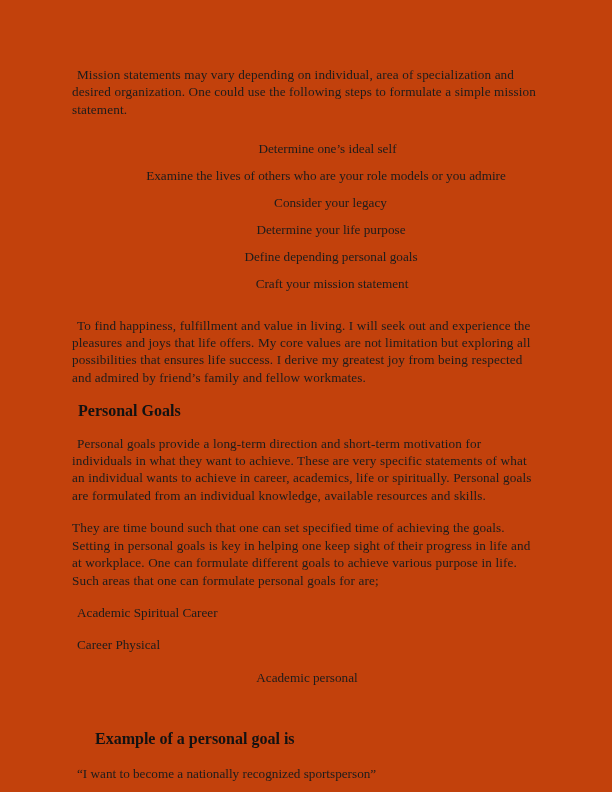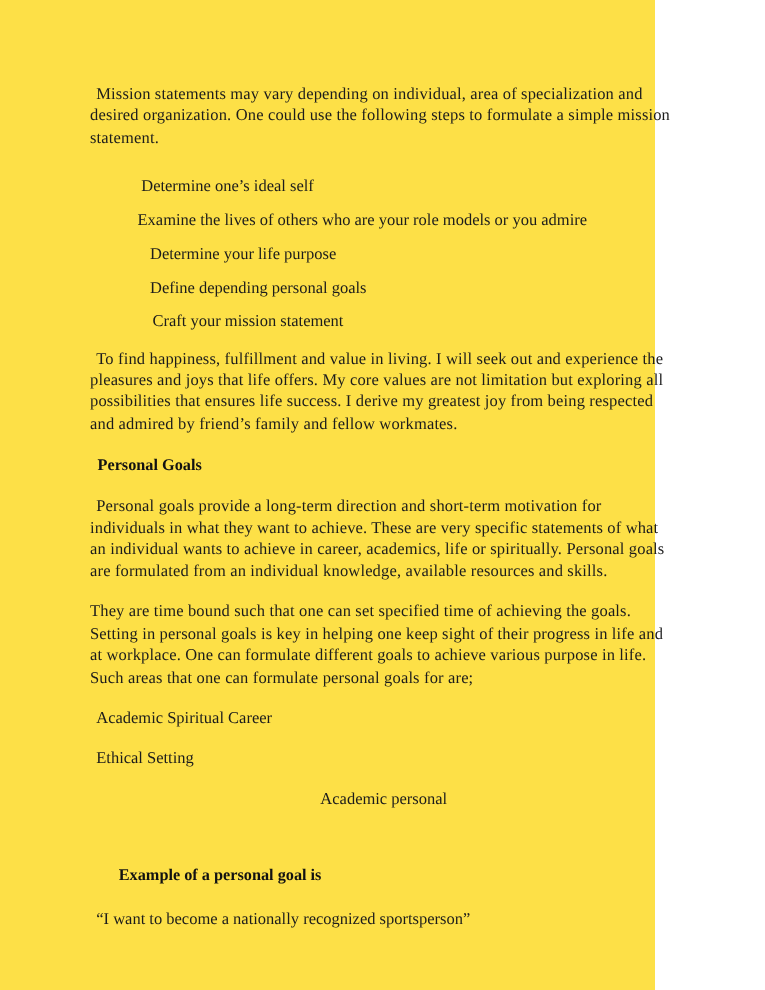--- a/index.html
+++ b/index.html
@@ -12,24 +12,24 @@
     width: 612px;
     height: 792px;
     overflow: hidden;
     font-family: "Liberation Serif", "DejaVu Serif", serif;
     color: #1a1a1a;
     -webkit-font-smoothing: antialiased;
   }
 
   .page {
     position: relative;
-    width: 524px;
+    width: 612px;
     height: 792px;
     box-sizing: border-box;
-    background: #fde047;
+    background: #c2410c;
   }
 
   .content {
     position: absolute;
     left: 72px;
     top: 66px;
     width: 470px;
   }
 
   
@@ -65,35 +65,36 @@
     margin: 0;
     padding: 0;
     list-style: none;
   }
   .steps li {
     font-size: 13.2px;
     line-height: 17.4px;
     color: #1c1c1c;
     margin: 0 0 9.6px 0;
     white-space: nowrap;
+    text-align: center;
   }
-  .steps li:last-child { margin-bottom: 0; }
+  .steps li:last-child { margin-bottom: 12px; }
 
   
   .ind-0 { padding-left: 41px; }
   .ind-1 { padding-left: 38px; }
   .ind-2 { padding-left: 47px; }
   .ind-3 { padding-left: 48px; }
   .ind-4 { padding-left: 45px; }
   .ind-5 { padding-left: 48px; }
   .ind-6 { padding-left: 50px; }
 
   
   .heading {
-    font-size: 13px;
+    font-size: 16px;
     line-height: 17.4px;
     font-weight: bold;
     color: #121212;
     margin: 0;
     padding-left: 6px;
   }
   .heading.flushleft {
     padding-left: 0px;
     margin-left: 23px;
   }
@@ -122,20 +123,21 @@
 <div class="page">
   <div class="content">
 
     <p class="para lead">Mission statements may vary depending on individual, area of specialization and desired organization. One could use the following steps to formulate a simple mission statement.</p>
 
     <div class="gap-intro"></div>
 
     <ul class="steps">
       <li class="ind-0">Determine one’s ideal self</li>
       <li class="ind-1">Examine the lives of others who are your role models or you admire</li>
+      <li class="ind-2">Consider your legacy</li>
       <li class="ind-3">Determine your life purpose</li>
       <li class="ind-5">Define depending personal goals</li>
       <li class="ind-6">Craft your mission statement</li>
     </ul>
 
     <div class="gap-afterlist"></div>
 
     <p class="para lead">To find happiness, fulfillment and value in living. I will seek out and experience the pleasures and joys that life offers. My core values are not limitation but exploring all possibilities that ensures life success. I derive my greatest joy from being respected and admired by friend’s family and fellow workmates.</p>
 
     <div class="gap-beforeheading"></div>
@@ -149,21 +151,21 @@
     <div class="gap-para"></div>
 
     <p class="para flush">They are time bound such that one can set specified time of achieving the goals. Setting in personal goals is key in helping one keep sight of their progress in life and at workplace. One can formulate different goals to achieve various purpose in life. Such areas that one can formulate personal goals for are;</p>
 
     <div class="gap-short"></div>
 
     <p class="shortline">Academic Spiritual Career</p>
 
     <div class="gap-short"></div>
 
-    <p class="shortline">Ethical Setting</p>
+    <p class="shortline">Career Physical</p>
 
     <div class="gap-short"></div>
 
     <p class="shortline noindent">Academic personal</p>
 
     <div class="gap-big"></div>
 
     <h2 class="heading flushleft">Example of a personal goal is</h2>
 
     <div class="gap-quote"></div>

